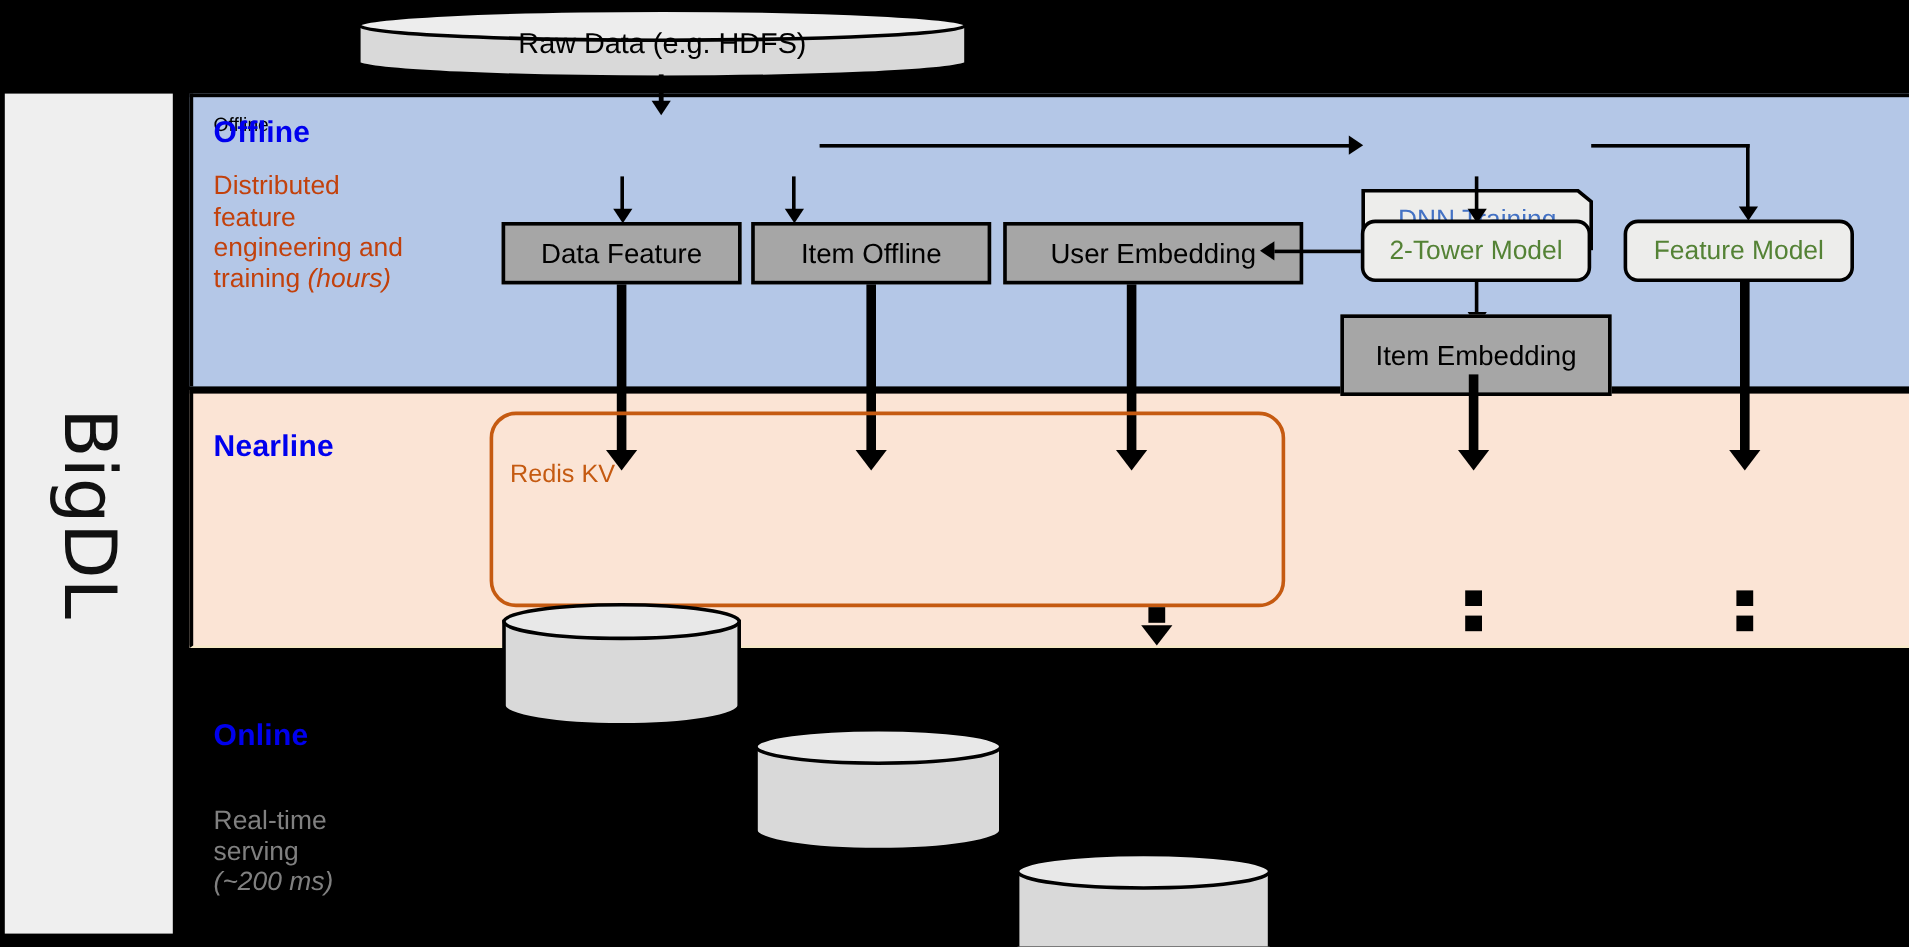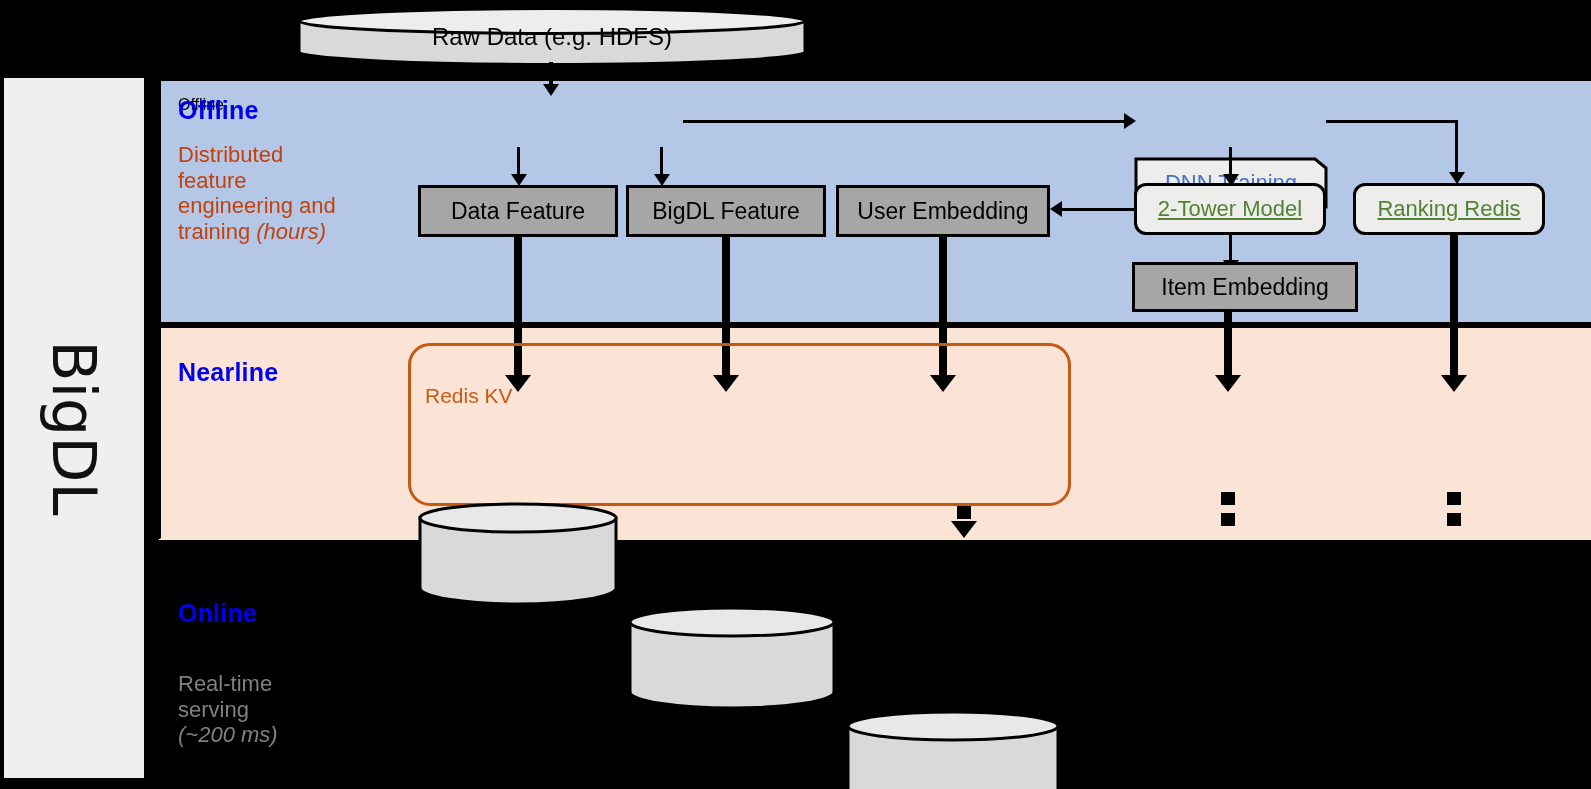--- a/index.html
+++ b/index.html
@@ -29,21 +29,21 @@
   .band-title{font-size:25px;color:#0000ee;font-weight:600;letter-spacing:.2px;}
   .band-sub{font-size:22px;color:#c2410c;line-height:1.17;max-width:230px;}
   .band-sub i{font-style:italic;}
 
   
   .proc{
     background:#ededeb;border:3px solid #000;display:flex;align-items:center;justify-content:center;
     text-align:center;line-height:1.05;
   }
   .proc.green{color:#548235;}
-  .rounded{border-radius:12px;text-decoration:underline;}
+  .rounded{border-radius:12px;}
   .grayblock{
     background:#a6a6a6;border:3px solid #000;display:flex;align-items:center;justify-content:center;
     color:#000;text-align:center;
   }
 
   
   .flagshape{position:relative;background:transparent;border:0;}
   .flagshape svg{position:absolute;inset:0;}
   .flagshape .ftxt{position:relative;width:100%;height:100%;display:flex;align-items:center;justify-content:center;}
 
@@ -131,41 +131,41 @@
   <div class="abs arrowdown" style="left:1223px;top:174px;"></div>
 
   <div class="abs hline" style="left:1326px;top:120px;width:132px;height:3px;"></div>
   <div class="abs vline" style="left:1455px;top:120px;width:3px;height:56px;"></div>
   <div class="abs arrowdown" style="left:1449px;top:172px;"></div>
 
   <div class="abs grayblock" style="left:418px;top:185px;width:200px;height:52px;font-size:23px;">
     <span>Data Feature</span>
   </div>
   <div class="abs grayblock" style="left:626px;top:185px;width:200px;height:52px;font-size:23px;">
-    <span>BigDL Feature</span>
-  </div>
-  <div class="abs grayblock" style="left:836px;top:185px;width:214px;height:52px;font-size:23px;">
+    <span>Item Offline</span>
+  </div>
+  <div class="abs grayblock" style="left:836px;top:185px;width:250px;height:52px;font-size:23px;">
     <span>User Embedding</span>
   </div>
 
   <div class="abs proc green rounded" style="left:1134px;top:183px;width:192px;height:52px;font-size:22px;">
     <span>2-Tower Model</span>
   </div>
 
   <div class="abs hline" style="left:1062px;top:208px;width:72px;height:3px;"></div>
   <div class="abs arrowleft" style="left:1050px;top:201px;"></div>
 
   <div class="abs proc green rounded" style="left:1353px;top:183px;width:192px;height:52px;font-size:22px;">
-    <span>Ranking Redis</span>
+    <span>Feature Model</span>
   </div>
 
   <div class="abs vline" style="left:1229px;top:235px;width:3px;height:28px;"></div>
   <div class="abs arrowdown" style="left:1223px;top:260px;"></div>
 
-  <div class="abs grayblock" style="left:1117px;top:262px;width:226px;height:50px;font-size:23px;margin-left:15px;">
+  <div class="abs grayblock" style="left:1117px;top:262px;width:226px;height:68px;font-size:23px;">
     <span>Item Embedding</span>
   </div>
 
   <div class="abs thick" style="left:514px;top:237px;width:8px;height:145px;"></div>
   <div class="abs arrowdown fat" style="left:505px;top:375px;"></div>
 
   <div class="abs thick" style="left:722px;top:237px;width:8px;height:145px;"></div>
   <div class="abs arrowdown fat" style="left:713px;top:375px;"></div>
 
   <div class="abs thick" style="left:939px;top:237px;width:8px;height:145px;"></div>

